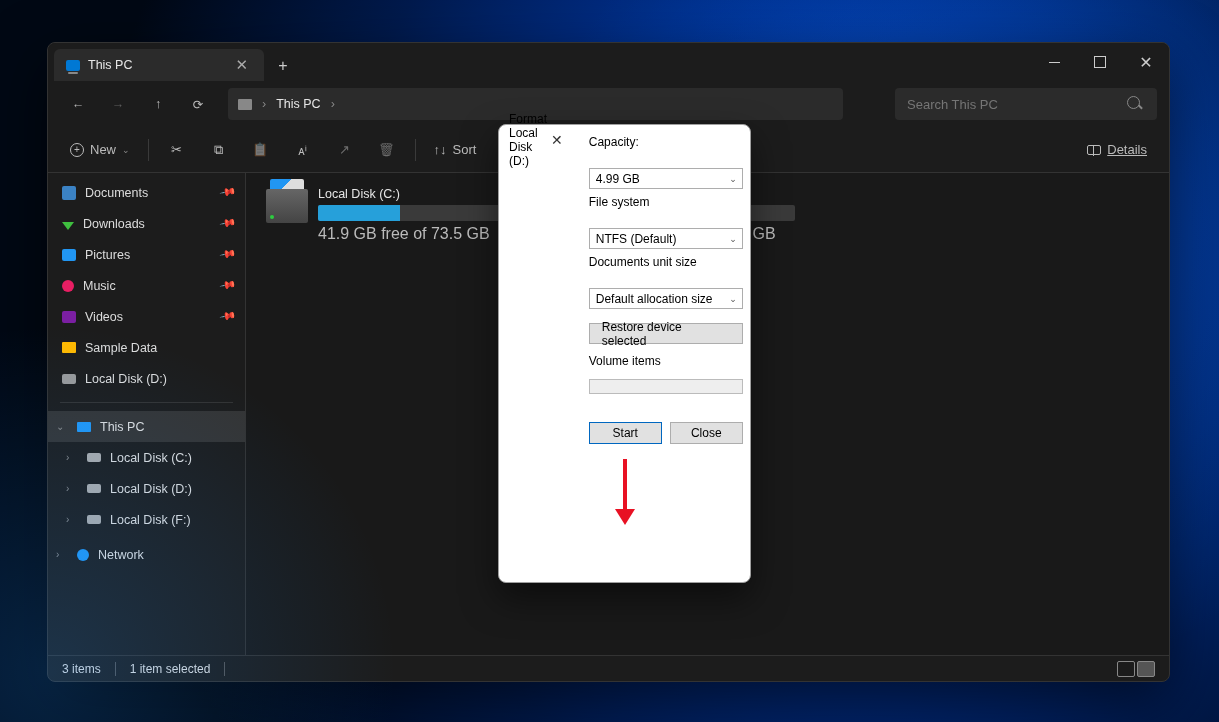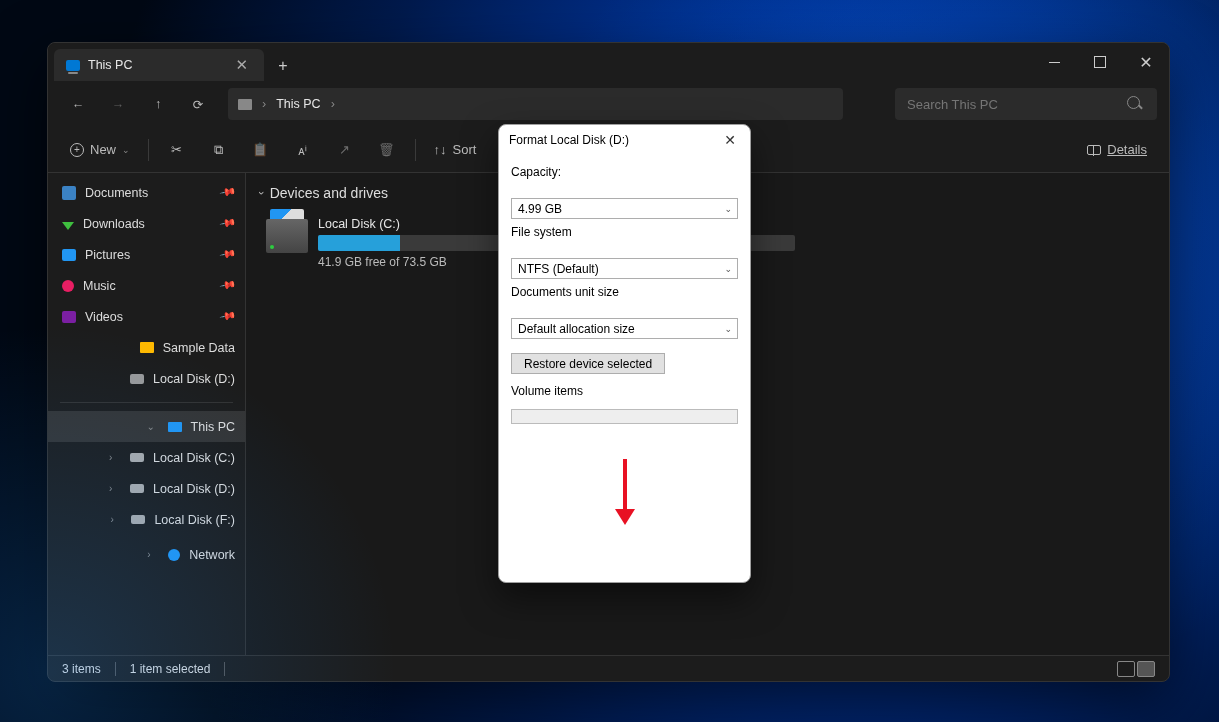--- a/index.html
+++ b/index.html
@@ -57,54 +57,54 @@
   .tbtn.ico{width:36px;justify-content:center;padding:0;}
   .tbtn .plus-circ{width:14px;height:14px;border:1.2px solid #bbb;border-radius:50%;display:flex;align-items:center;justify-content:center;font-size:10px;line-height:1;}
   .tdivider{width:1px;height:22px;background:#3a3a3a;margin:0 4px;}
   .details-btn{margin-left:auto;text-decoration:underline;}
   .details-ico{width:14px;height:10px;border:1.2px solid #bbb;border-radius:2px;position:relative;}
   .details-ico::before{content:"";position:absolute;width:5px;height:10px;border-right:1.2px solid #bbb;left:0;top:0;}
 
   
   .body{ flex:1; display:flex; overflow:hidden;}
   .sidebar{ width:198px; background:#1c1c1c; border-right:1px solid #333; overflow-y:auto; padding:4px 0 10px;}
-  .sitem{ height:31px; display:flex; align-items:center; gap:9px; padding:0 10px 0 14px; color:#ddd; position:relative;justify-content:flex-end;}
+  .sitem{ height:31px; display:flex; align-items:center; gap:9px; padding:0 10px 0 14px; color:#ddd; position:relative;}
   .sitem.active{background:#343434;}
   .sitem.sub{padding-left:40px;}
   .sitem .pin{margin-left:auto;color:#888;font-size:11px;transform:rotate(35deg);}
   .sitem .expchev{color:#888;font-size:10px;width:12px;margin-left:-6px;}
   .sidedivider{height:1px;background:#333;margin:8px 12px;}
 
   .content{ flex:1; background:#191919; position:relative; padding:8px 14px;}
   .group-header{ color:#ddd; font-size:14px; display:flex; align-items:center; gap:6px; padding:4px 0 10px;}
   .group-header .gchev{transform:rotate(90deg);font-size:11px;color:#bbb;}
   .drives{ display:flex; gap:10px; }
   .drive{ width:255px; display:flex; gap:10px; padding:6px; border-radius:4px;}
   .drive.selected{background:#2e2e2e;}
   .dicon{ width:42px;height:34px; background:linear-gradient(#666,#444); border-radius:2px; position:relative; margin-top:2px;}
   .dicon::before{content:"";position:absolute;top:-10px;left:4px;width:34px;height:10px;background:#ddd;border-radius:2px 2px 0 0;}
   .dicon.win::before{background:linear-gradient(135deg,#2196f3 50%,#ddd 50%);}
   .dicon::after{content:"";position:absolute;left:4px;bottom:4px;width:4px;height:4px;border-radius:50%;background:#2ecc40;}
   .dinfo{flex:1;}
   .dbar{ height:16px; background:#3a3a3a; border-radius:2px; margin:4px 0; overflow:hidden;}
   .dbar-fill{height:100%; background:#26a0da;}
-  .dfree{color:#bbb;font-size:12px;}
+  .dfree{color:#bbb;font-size:16px;}
 
   
   .status{ height:26px; display:flex; align-items:center; gap:14px; padding:0 14px; border-top:1px solid #333; color:#ddd; font-size:12px;}
   .status .sdiv{width:1px;height:14px;background:#555;}
   .viewbtns{margin-left:auto;display:flex;gap:2px;}
   .vbtn{width:18px;height:16px;border:1px solid #888;border-radius:2px;}
 
   
   .dialog{
     position:absolute; left:498px; top:124px; width:253px; height:459px;
     background:#fff; border:1px solid #9f9f9f; border-radius:8px; color:#000;
     box-shadow:0 15px 35px rgba(0,0,0,.5); font-size:12px;
-    display:flex;flex-direction:column;
+    display:flex;
   }
   .dlg-title{ height:30px;display:flex;align-items:center;padding:0 10px;font-size:12px;}
   .dlg-title .dx{margin-left:auto;font-size:14px;color:#333;padding:2px 4px;}
   .dlg-body{flex:1;padding:4px 12px 8px;display:flex;flex-direction:column;}
   .dlg-label{margin-top:6px;margin-bottom:3px;}
   .dselect{ width:100%; height:21px; border:1px solid #adadad; background:#fff; display:flex; align-items:center; padding:0 6px; font-size:12px; position:relative;margin-top:16px;}
   .dselect .dd{position:absolute;right:5px;color:#555;font-size:9px;}
   .dbtn{ height:21px; padding:0 12px; border:1px solid #adadad; background:#e1e1e1; display:inline-flex; align-items:center; font-size:12px; margin-top:14px; width:fit-content;}
   .dinput{ width:100%; height:22px; border:1px solid #888; border-bottom:2px solid #0067c0; padding:0 5px; font-size:12px; outline:none;}
   .fieldset{border:1px solid #ccc; margin-top:10px; padding:8px 8px 26px; position:relative;}
@@ -262,24 +262,20 @@
           <span>Local Disk (F:)</span>
         </div>
       <div class="sitem" style="margin-top:4px">
           <span class="expchev">›</span>
           <span class="i-net"></span>
           <span>Network</span>
         </div>
     </div>
 
     <div class="content">
-      <div class="group-header">
-        <span class="gchev">›</span>
-        <span>Devices and drives</span>
-      </div>
       <div class="drives">
         <div class="drive">
           <div class="dicon win"></div>
           <div class="dinfo">
             <div>Local Disk (C:)</div>
             <div class="dbar">
                 <div class="dbar-fill" style="width:43%"></div>
               </div>
             <div class="dfree">41.9 GB free of 73.5 GB</div>
           </div>
@@ -340,19 +336,27 @@
 
     <div class="dbtn">
         <span>Restore device selected</span>
       </div>
 
     <div class="dlg-label" style="margin-top:10px">Volume items</div>
 
 
     <div class="pbar"></div>
 
+    <div class="dlg-btns">
+      <div class="b primary">
+          <span>Start</span>
+        </div>
+      <div class="b">
+          <span>Close</span>
+        </div>
+    </div>
   </div>
 </div>
 
 <div class="arrow">
   <div class="arrow-line"></div>
   <div class="arrow-head"></div>
 </div>
 
 </body></html>

